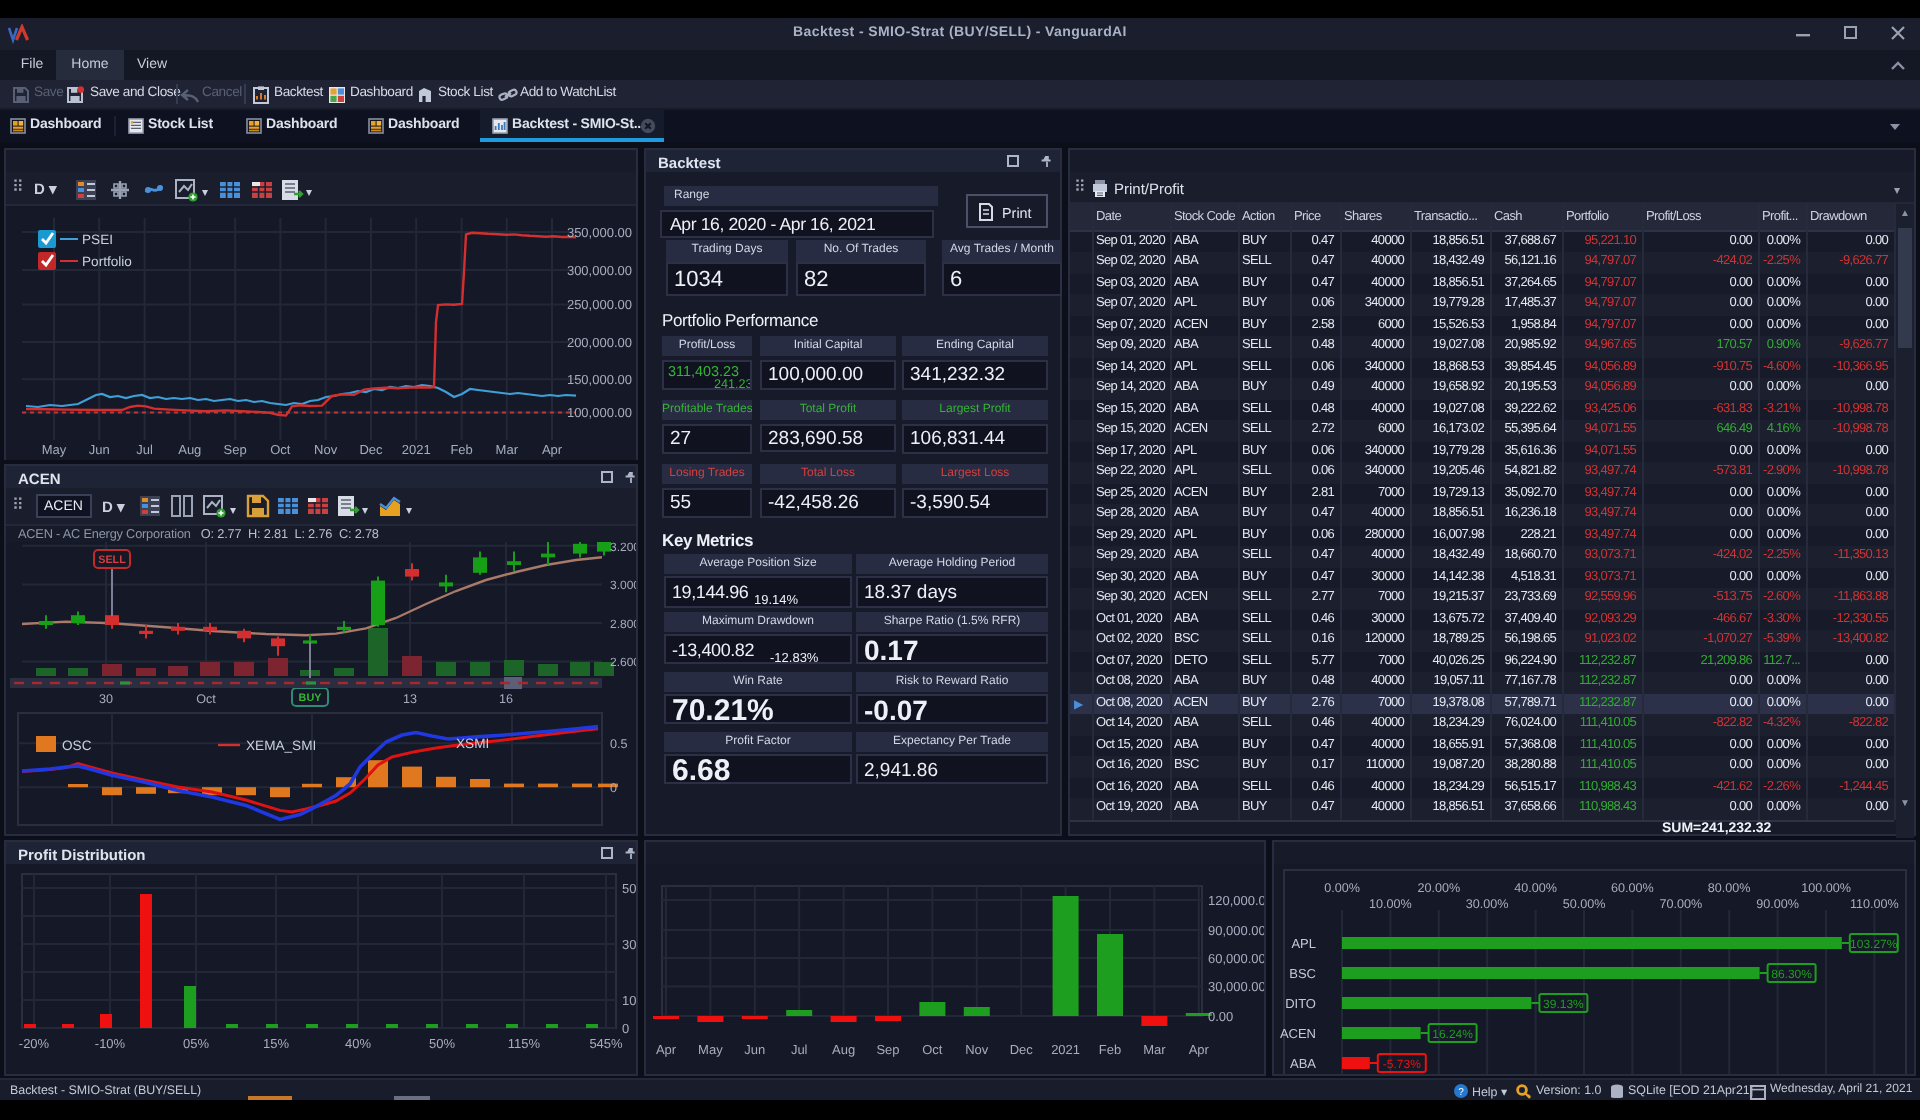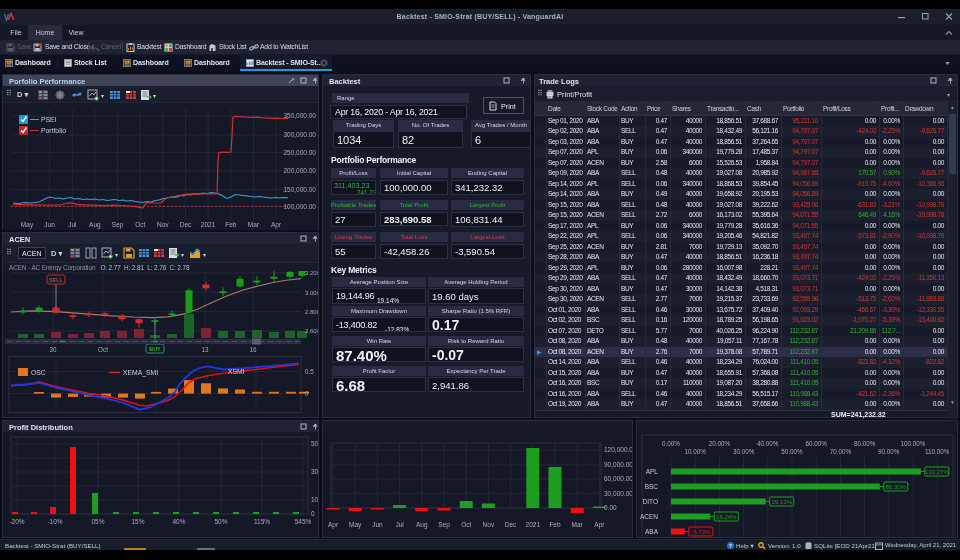--- a/index.html
+++ b/index.html
@@ -153,33 +153,20 @@
       <div class="tab" style="left:256px;">Backtest - SMIO-St...</div>
 <svg class="abs" style="left:320px;top:4px;" width="8" height="8" viewBox="0 0 8 8">
         <circle cx="4" cy="4" r="3.6" fill="#454b5e"></circle>
         <path d="M2.6 2.6 L5.4 5.4 M5.4 2.6 L2.6 5.4" stroke="#12151f" stroke-width="1"></path>
       </svg>
 <svg class="abs" style="left:944px;top:6px;" width="7" height="5" viewBox="0 0 7 5">
         <path d="M1 1 L3.5 4 L6 1" fill="#8b92a5"></path>
       </svg>
 </div>
 <div class="panel" style="left:2px;top:74px;width:317px;height:156px;">
-<div class="phead" style="background:#3f4458;">
-        <div class="pt" style="color:#b6d2f0;">Porfolio Performance</div>
-<svg class="hic" style="left:285px;" viewBox="0 0 7 7">
-          <path d="M1 6 L5.5 1.5 M4.5 1 L6 2.5 L5 3.5" stroke="#aeb6c8" stroke-width="1" fill="none"></path>
-        </svg>
-<svg class="hic" style="left:297px;" viewBox="0 0 7 7">
-          <rect x="1" y="1" width="5" height="5" fill="none" stroke="#aeb6c8" stroke-width="1"></rect>
-        </svg>
-<svg class="hic" style="left:309px;" viewBox="0 0 7 7">
-          <path d="M2.6 1 h1.8 v1.8 h0.9 v1 h-4.5 v-1 h0.9 z" fill="#aeb6c8"></path>
-          <path d="M3.5 3.9 v2.6" stroke="#aeb6c8" stroke-width="0.9"></path>
-        </svg>
-</div>
 <div class="ptool" style="top:11px;height:17px;">
 <div class="abs grey" style="left:3px;top:3px;font-size:8px;letter-spacing:-1px;">⠿</div>
 <div class="abs" style="left:14px;top:4px;font-size:7.5px;font-weight:bold;color:#c9d0df;">D ▾</div>
 <svg class="abs" style="left:34px;top:3px;" width="12" height="12" viewBox="0 0 12 12">
           <rect x="1" y="1" width="10" height="10" fill="#3c4156"></rect>
           <rect x="2" y="2" width="3" height="2" fill="#e08a28"></rect>
           <rect x="2" y="5" width="3" height="2" fill="#4a90d8"></rect>
           <rect x="2" y="8" width="3" height="2" fill="#d04038"></rect>
           <path d="M6.5 3 h4 M6.5 6 h4 M6.5 9 h4" stroke="#c2c9d8" stroke-width="1"></path>
         </svg>
@@ -462,77 +449,67 @@
         <path d="M2 1 h4.5 L8 2.5 V9 H2 Z" fill="none" stroke="#d6dbe6" stroke-width="1"></path>
         <path d="M3.5 4 h3 M3.5 6 h3" stroke="#d6dbe6" stroke-width="0.7"></path>
       </svg>
 <div class="abs" style="left:178px;top:27px;font-size:7.2px;color:#e2e6f0;">Print</div>
 <div class="flab" style="left:10px;top:45px;width:61px;height:11px;line-height:11px;">Trading Days</div>
 <div class="fval" style="left:10px;top:56px;width:61px;height:17px;font-size:11px;line-height:16px;padding-left:3px;">1034</div>
 <div class="flab" style="left:75px;top:45px;width:65px;height:11px;line-height:11px;">No. Of Trades</div>
 <div class="fval" style="left:75px;top:56px;width:65px;height:17px;font-size:11px;line-height:16px;padding-left:3px;">82</div>
 <div class="flab" style="left:148px;top:45px;width:60px;height:11px;line-height:11px;">Avg Trades / Month</div>
 <div class="fval" style="left:148px;top:56px;width:60px;height:17px;font-size:11px;line-height:16px;padding-left:3px;">6</div>
-<div class="abs" style="left:8px;top:80px;font-size:8.5px;font-weight:bold;color:#eef1f7;letter-spacing:-0.2px;">Portfolio Performance</div>
+<div class="abs" style="left:8px;top:80px;font-size:8.5px;font-weight:normal;color:#eef1f7;letter-spacing:-0.2px;">Portfolio Performance</div>
 <div class="flab " style="left:8px;top:93px;width:45px;height:10px;line-height:10px;">Profit/Loss</div>
 <div class="fval" style="left:8px;top:105px;width:45px;height:15px;">
         <div class="abs" style="left:2px;top:0px;font-size:7.2px;color:#35b435;">311,403.23</div>
         <div class="abs" style="left:25px;top:7.5px;font-size:6.3px;color:#35b435;">241.23%</div>
       </div>
 <div class="flab " style="left:57px;top:93px;width:68px;height:10px;line-height:10px;">Initial Capital</div>
 <div class="fval" style="left:57px;top:105px;width:68px;height:15px;font-size:9.5px;line-height:14px;padding-left:3px;">100,000.00</div>
 <div class="flab " style="left:128px;top:93px;width:73px;height:10px;line-height:10px;">Ending Capital</div>
 <div class="fval" style="left:128px;top:105px;width:73px;height:15px;font-size:9.5px;line-height:14px;padding-left:3px;">341,232.32</div>
 <div class="flab glab" style="left:8px;top:125px;width:45px;height:10px;line-height:10px;">Profitable Trades</div>
 <div class="fval" style="left:8px;top:137px;width:45px;height:15px;font-size:9.5px;line-height:14px;padding-left:3px;">27</div>
 <div class="flab glab" style="left:57px;top:125px;width:68px;height:10px;line-height:10px;">Total Profit</div>
-<div class="fval" style="left:57px;top:137px;width:68px;height:14px;font-size:9.5px;line-height:14px;padding-left:3px;font-weight:bold;">283,690.58</div>
+<div class="fval" style="left:57px;top:137px;width:68px;height:14px;font-size:9.5px;line-height:14px;padding-left:3px;">283,690.58</div>
 <div class="flab glab" style="left:128px;top:125px;width:73px;height:10px;line-height:10px;">Largest Profit</div>
 <div class="fval" style="left:128px;top:137px;width:73px;height:15px;font-size:9.5px;line-height:14px;padding-left:3px;">106,831.44</div>
 <div class="flab rlab" style="left:8px;top:157px;width:45px;height:10px;line-height:10px;">Losing Trades</div>
 <div class="fval" style="left:8px;top:169px;width:45px;height:15px;font-size:9.5px;line-height:14px;padding-left:3px;">55</div>
 <div class="flab rlab" style="left:57px;top:157px;width:68px;height:10px;line-height:10px;">Total Loss</div>
 <div class="fval" style="left:57px;top:169px;width:68px;height:15px;font-size:9.5px;line-height:14px;padding-left:3px;">-42,458.26</div>
 <div class="flab rlab" style="left:128px;top:157px;width:73px;height:10px;line-height:10px;">Largest Loss</div>
 <div class="fval" style="left:128px;top:169px;width:73px;height:15px;font-size:9.5px;line-height:14px;padding-left:3px;">-3,590.54</div>
 <div class="abs" style="left:8px;top:190px;font-size:8.5px;font-weight:bold;color:#eef1f7;letter-spacing:-0.2px;">Key Metrics</div>
 <div class="flab" style="left:9px;top:202px;width:94px;height:10px;line-height:10px;">Average Position Size</div>
 <div class="fval" style="left:9px;top:213px;width:94px;height:16px;">
         <div class="abs" style="left:3px;top:1.5px;font-size:9px;letter-spacing:-0.2px;">19,144.96</div>
         <div class="abs" style="left:44px;top:8px;font-size:6.5px;">19.14%</div>
       </div>
 <div class="flab" style="left:105px;top:202px;width:96px;height:10px;line-height:10px;">Average Holding Period</div>
-<div class="fval" style="left:105px;top:213px;width:96px;height:16px;font-size:9.5px;line-height:16px;padding-left:3px;">19.60 days</div>
+<div class="fval" style="left:105px;top:213px;width:96px;height:16px;font-size:9.5px;line-height:16px;padding-left:3px;">18.37 days</div>
 <div class="flab" style="left:9px;top:231px;width:94px;height:10px;line-height:10px;">Maximum Drawdown</div>
 <div class="fval" style="left:9px;top:242px;width:94px;height:15px;">
         <div class="abs" style="left:3px;top:1.5px;font-size:9px;letter-spacing:-0.2px;">-13,400.82</div>
         <div class="abs" style="left:52px;top:8px;font-size:6.5px;">-12.83%</div>
       </div>
 <div class="flab" style="left:105px;top:231px;width:96px;height:10px;line-height:10px;">Sharpe Ratio (1.5% RFR)</div>
 <div class="fval" style="left:105px;top:242px;width:96px;height:15px;font-size:14px;font-weight:bold;line-height:15px;padding-left:3px;">0.17</div>
 <div class="flab" style="left:9px;top:261px;width:94px;height:10px;line-height:10px;">Win Rate</div>
-<div class="fval" style="left:9px;top:272px;width:94px;height:15px;font-size:15px;font-weight:bold;line-height:15px;padding-left:3px;">87.40%</div>
+<div class="fval" style="left:9px;top:272px;width:94px;height:15px;font-size:15px;font-weight:bold;line-height:15px;padding-left:3px;">70.21%</div>
 <div class="flab" style="left:105px;top:261px;width:96px;height:10px;line-height:10px;">Risk to Reward Ratio</div>
 <div class="fval" style="left:105px;top:272px;width:96px;height:15px;font-size:14px;font-weight:bold;line-height:15px;padding-left:3px;">-0.07</div>
 <div class="flab" style="left:9px;top:291px;width:94px;height:10px;line-height:10px;">Profit Factor</div>
 <div class="fval" style="left:9px;top:302px;width:94px;height:15px;font-size:15px;font-weight:bold;line-height:15px;padding-left:3px;">6.68</div>
 <div class="flab" style="left:105px;top:291px;width:96px;height:10px;line-height:10px;">Expectancy Per Trade</div>
 <div class="fval" style="left:105px;top:302px;width:96px;height:15px;font-size:9.5px;line-height:15px;padding-left:3px;">2,941.86</div>
 </div>
 <div class="panel" style="left:534px;top:74px;width:424px;height:344px;">
-<div class="phead">
-        <div class="pt" style="left:4px;">Trade Logs</div>
-<svg class="hic" style="left:395px;" viewBox="0 0 7 7">
-          <rect x="1" y="1" width="5" height="5" fill="none" stroke="#aeb6c8" stroke-width="1"></rect>
-        </svg>
-<svg class="hic" style="left:412px;" viewBox="0 0 7 7">
-          <path d="M2.6 1 h1.8 v1.8 h0.9 v1 h-4.5 v-1 h0.9 z" fill="#aeb6c8"></path>
-          <path d="M3.5 3.9 v2.6" stroke="#aeb6c8" stroke-width="0.9"></path>
-        </svg>
-</div>
 <div class="ptool" style="top:11px;height:16px;">
 <div class="abs grey" style="left:2px;top:3px;font-size:8px;">⠿</div>
 <svg class="abs" style="left:10px;top:3px;" width="10" height="10" viewBox="0 0 10 10">
           <rect x="1.5" y="3" width="7" height="4" fill="#c2c9d8"></rect>
           <rect x="2.5" y="1" width="5" height="2" fill="#8a92a4"></rect>
           <rect x="2.5" y="6.5" width="5" height="3" fill="#e6e9f0"></rect>
           <path d="M3.5 7.5 h3 M3.5 8.7 h3" stroke="#5a6070" stroke-width="0.6"></path>
         </svg>
 <div class="abs" style="left:22px;top:4px;font-size:7.5px;color:#dde2ec;">Print/Profit</div>
 <div class="abs" style="left:412px;top:5px;font-size:6px;color:#9aa2b4;">▾</div>

